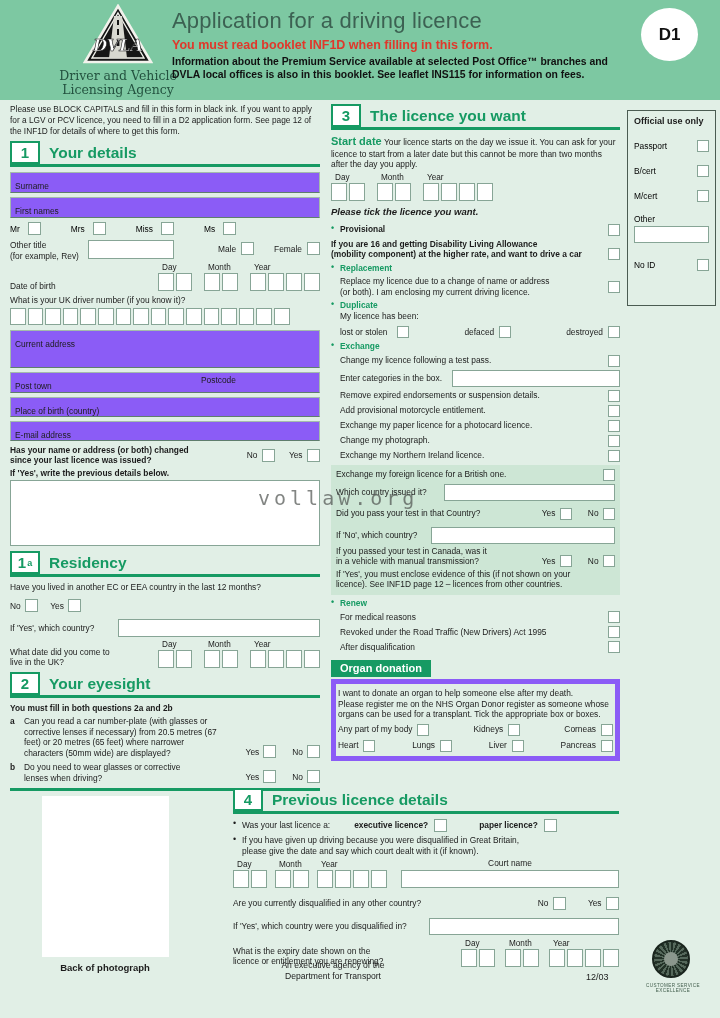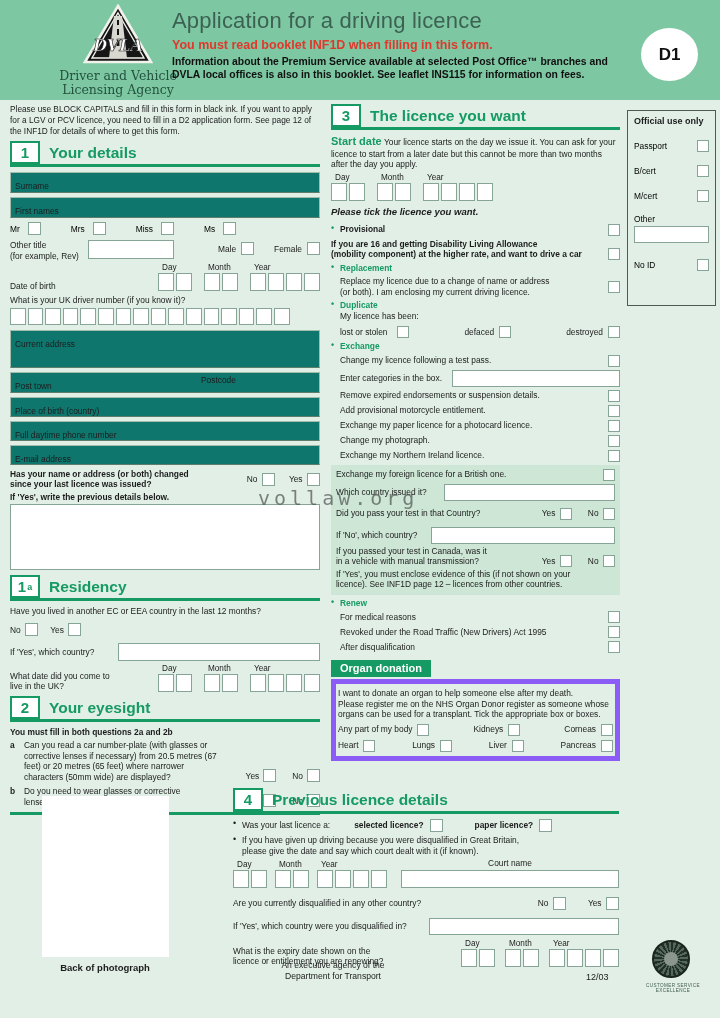--- a/index.html
+++ b/index.html
@@ -8,33 +8,33 @@
   .page { position:relative; width:720px; height:1018px; background:#e1efe6; overflow:hidden; margin:0 auto; }
 
   
   .hdr { position:absolute; left:0; top:0; width:720px; height:100px; background:#7dc8a2; }
   .logo { position:absolute; left:56px; top:4px; width:124px; text-align:center; }
   .logo-name { font-family:"DejaVu Serif", serif; font-size:12.5px; line-height:1.1; color:#23523f; margin-top:1px; }
   .title-block { position:absolute; left:172px; top:8px; width:460px; }
   .h-title { font-size:22px; color:#3c6152; letter-spacing:.2px; }
   .h-warn { color:#e0382b; font-weight:bold; font-size:12.5px; margin-top:4px; }
   .h-info { color:#111; font-weight:bold; font-size:10.4px; line-height:1.25; margin-top:3px; width:458px; }
-  .d1 { position:absolute; left:641px; top:28px; width:57px; height:53px; background:#fff; border-radius:50%;
+  .d1 { position:absolute; left:641px; top:8px; width:57px; height:53px; background:#fff; border-radius:50%;
         display:flex; align-items:center; justify-content:center; font-weight:bold; font-size:17px; color:#111; }
 
   
   .lbl { font-size:8.4px; color:#1c1c1c; line-height:1.25; }
   .b { font-weight:bold; }
   .grn { color:#169a63; }
   .sec-h { display:flex; align-items:flex-end; gap:9px; border-bottom:3px solid #169a63; padding-bottom:0; margin-bottom:5px; }
   .sec-num { background:#fff; border:2px solid #169a63; width:30px; height:23px; display:flex; align-items:center;
              justify-content:center; font-weight:bold; color:#169a63; font-size:15px; }
   .sec-num sup { font-size:9px; margin-left:1px; }
   .sec-title { color:#169a63; font-weight:bold; font-size:15.5px; padding-bottom:2px; }
-  .field { position:relative; background:#0f766e; border:1px solid #a3bcab; border-bottom:1.4px solid #5f7d6d;
+  .field { position:relative; background:#8b5cf6; border:1px solid #a3bcab; border-bottom:1.4px solid #5f7d6d;
            padding:2px 4px 1px 4px; margin-bottom:4px; }
   .cb { width:13px; height:13px; background:#fff; border:1px solid #87a596; display:inline-block; flex:none; }
   .cb.sm { width:12px; height:12px; }
   .inp { background:#fff; border:1px solid #87a596; height:18px; }
   .cells { display:flex; gap:2px; }
   .cell { width:16px; height:18px; background:#fff; border:1px solid #87a596; display:inline-block; }
   .tight .cell { width:15.6px; height:17px; }
   .grp { display:flex; flex-direction:column; align-items:flex-start; }
   .grp .ghead { font-size:8.2px; color:#1c1c1c; margin:0 0 1px 4px; }
   .dmy { display:flex; gap:12px; }
@@ -202,23 +202,20 @@
 
     <div class="field" style="height:38px">
       <span class="lbl">Current address</span>
     </div>
     <div class="field" style="height:21px">
       <span class="lbl">Post town</span>
       <span class="lbl" style="position:absolute; left:190px; top:2px">Postcode</span>
     </div>
     <div class="field" style="height:20px">
       <span class="lbl">Place of birth (country)</span>
-    </div>
-    <div class="field" style="height:20px">
-      <span class="lbl">Full daytime phone number</span>
     </div>
     <div class="field" style="height:20px">
       <span class="lbl">E-mail address</span>
     </div>
 
     <div class="row" style="margin-top:0">
       <div style="flex:1">
         <div class="lbl b">Has your name or address (or both) changed</div>
         <div class="lbl b">since your last licence was issued?</div>
       </div>
@@ -530,21 +527,21 @@
       </div>
   </div>
 
   <div class="sec4">
     <div class="sec-h">
       <div class="sec-num">4</div>
       <div class="sec-title">Previous licence details</div>
     </div>
     <div class="row bullet bullet4" style="gap:6px">
       <span class="lbl">Was your last licence a:</span>
-      <span class="lbl b" style="margin-left:18px">selected licence?</span>
+      <span class="lbl b" style="margin-left:18px">executive licence?</span>
       <span class="cb"></span>
       <span class="lbl b" style="margin-left:26px">paper licence?</span>
       <span class="cb"></span>
     </div>
     <div class="lbl bullet bullet4" style="margin-top:3px">
       <span>If you have given up driving because you were disqualified in Great Britain,</span><br><span>please give the date and say which court dealt with it (if known).</span>
     </div>
     <div class="row" style="align-items:flex-end; margin-top:2px">
       <div class="dmy" style="gap:8px">
         <div class="grp">

